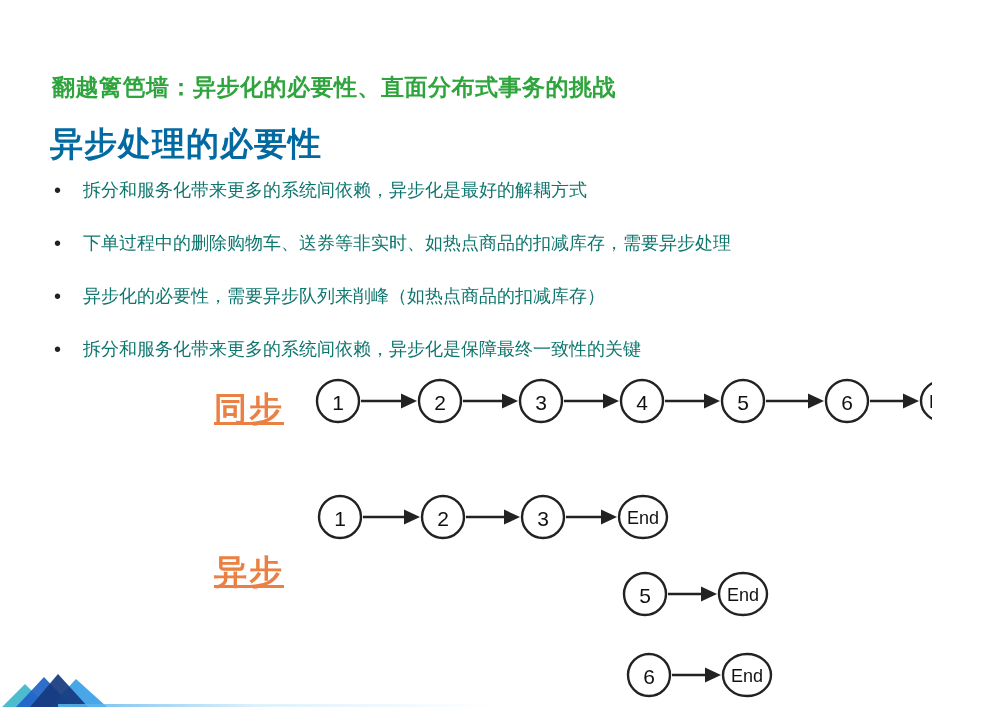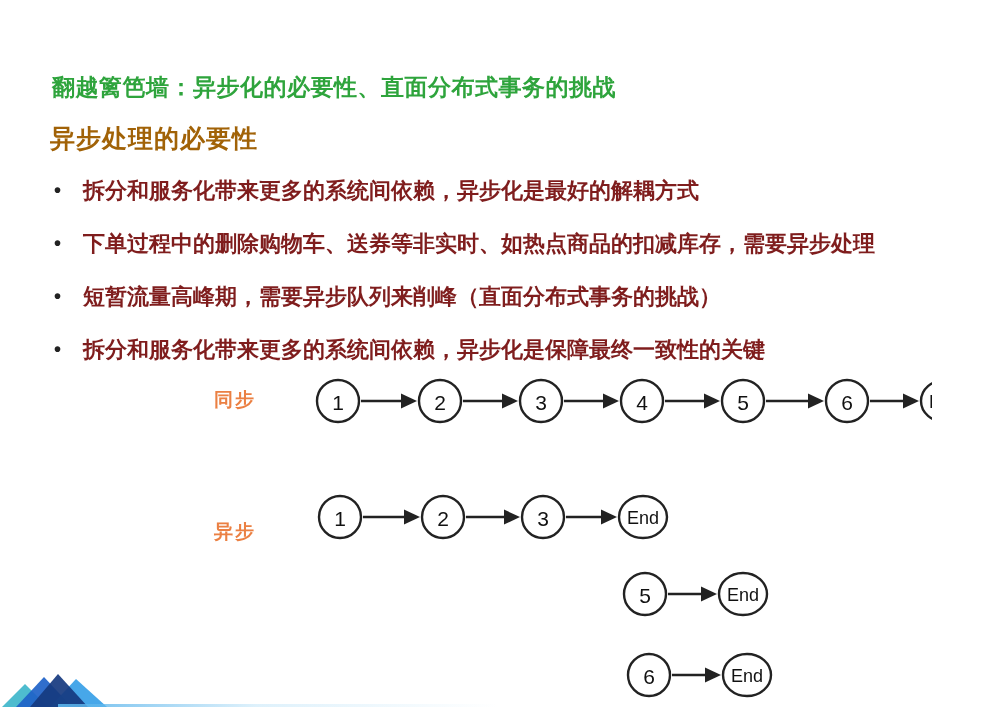--- a/index.html
+++ b/index.html
@@ -9,44 +9,45 @@
     background:#ffffff; overflow:hidden;
   }
   .slide-title {
     position:absolute; left:52px; top:72px;
     font-size:23px; font-weight:bold; letter-spacing:0.5px;
     color: var(--title-green, #2EA43C);
     white-space:nowrap;
   }
   .slide-heading {
     position:absolute; left:50px; top:122px;
-    font-size:25px; font-weight:bold; letter-spacing:1px;
-    color:#a16207; white-space:nowrap;
+    font-size:33px; font-weight:bold; letter-spacing:1px;
+    color:#0369a1; white-space:nowrap;
   }
   .bullet-list {
     position:absolute; left:52px; top:179px; width:900px;
     list-style:none; margin:0; padding:0;
   }
   .bullet-list li {
     position:relative; padding-left:31px; margin-bottom:30px;
-    font-size:22px; line-height:23px; font-weight:bold;
-    color:#7f1d1d; white-space:nowrap;
+    font-size:18px; line-height:23px; font-weight:normal;
+    color:#0f766e; white-space:nowrap;
   }
   .bullet-list li::before {
     content:"\2022";
     position:absolute; left:2px; top:0px;
     font-size:20px; color:#222222;
   }
   .flow-label {
-    position:absolute; font-size:19px; font-weight:bold;
+    position:absolute; font-size:33px; font-weight:bold;
     letter-spacing:2px; color: var(--label-orange, #EB8043);
     white-space:nowrap;
+    text-decoration:underline;
   }
   .flow-label-sync  { left:214px; top:387px; }
-  .flow-label-async { left:214px; top:519px; }
+  .flow-label-async { left:214px; top:550px; }
   #flow-svg { position:absolute; left:0; top:0; }
   .flow-node      { fill:#ffffff; stroke: var(--node-stroke, #222222); stroke-width:2.4; }
   .flow-line      { stroke: var(--node-stroke, #222222); stroke-width:2.4; }
   .flow-arrowhead { fill: var(--node-stroke, #222222); }
   .flow-text {
     font-family:"Liberation Sans", sans-serif;
     font-size:21px; fill:#111111;
     text-anchor:middle; dominant-baseline:central;
   }
   .flow-text-end { font-size:18px; }
@@ -66,21 +67,21 @@
 
 <div class="slide">
 
   <div class="slide-title">翻越篱笆墙：异步化的必要性、直面分布式事务的挑战</div>
 
   <div class="slide-heading">异步处理的必要性</div>
 
   <ul class="bullet-list">
     <li>拆分和服务化带来更多的系统间依赖，异步化是最好的解耦方式</li>
     <li>下单过程中的删除购物车、送券等非实时、如热点商品的扣减库存，需要异步处理</li>
-    <li>短暂流量高峰期，需要异步队列来削峰（直面分布式事务的挑战）</li>
+    <li>异步化的必要性，需要异步队列来削峰（如热点商品的扣减库存）</li>
     <li>拆分和服务化带来更多的系统间依赖，异步化是保障最终一致性的关键</li>
   </ul>
 
   <div class="flow-label flow-label-sync">同步</div>
 
   <div class="flow-label flow-label-async">异步</div>
 
   <svg id="flow-svg" width="983" height="707" viewBox="0 0 983 707">
       <g>
         <ellipse cx="338" cy="401" rx="21" ry="21" class="flow-node"></ellipse>

